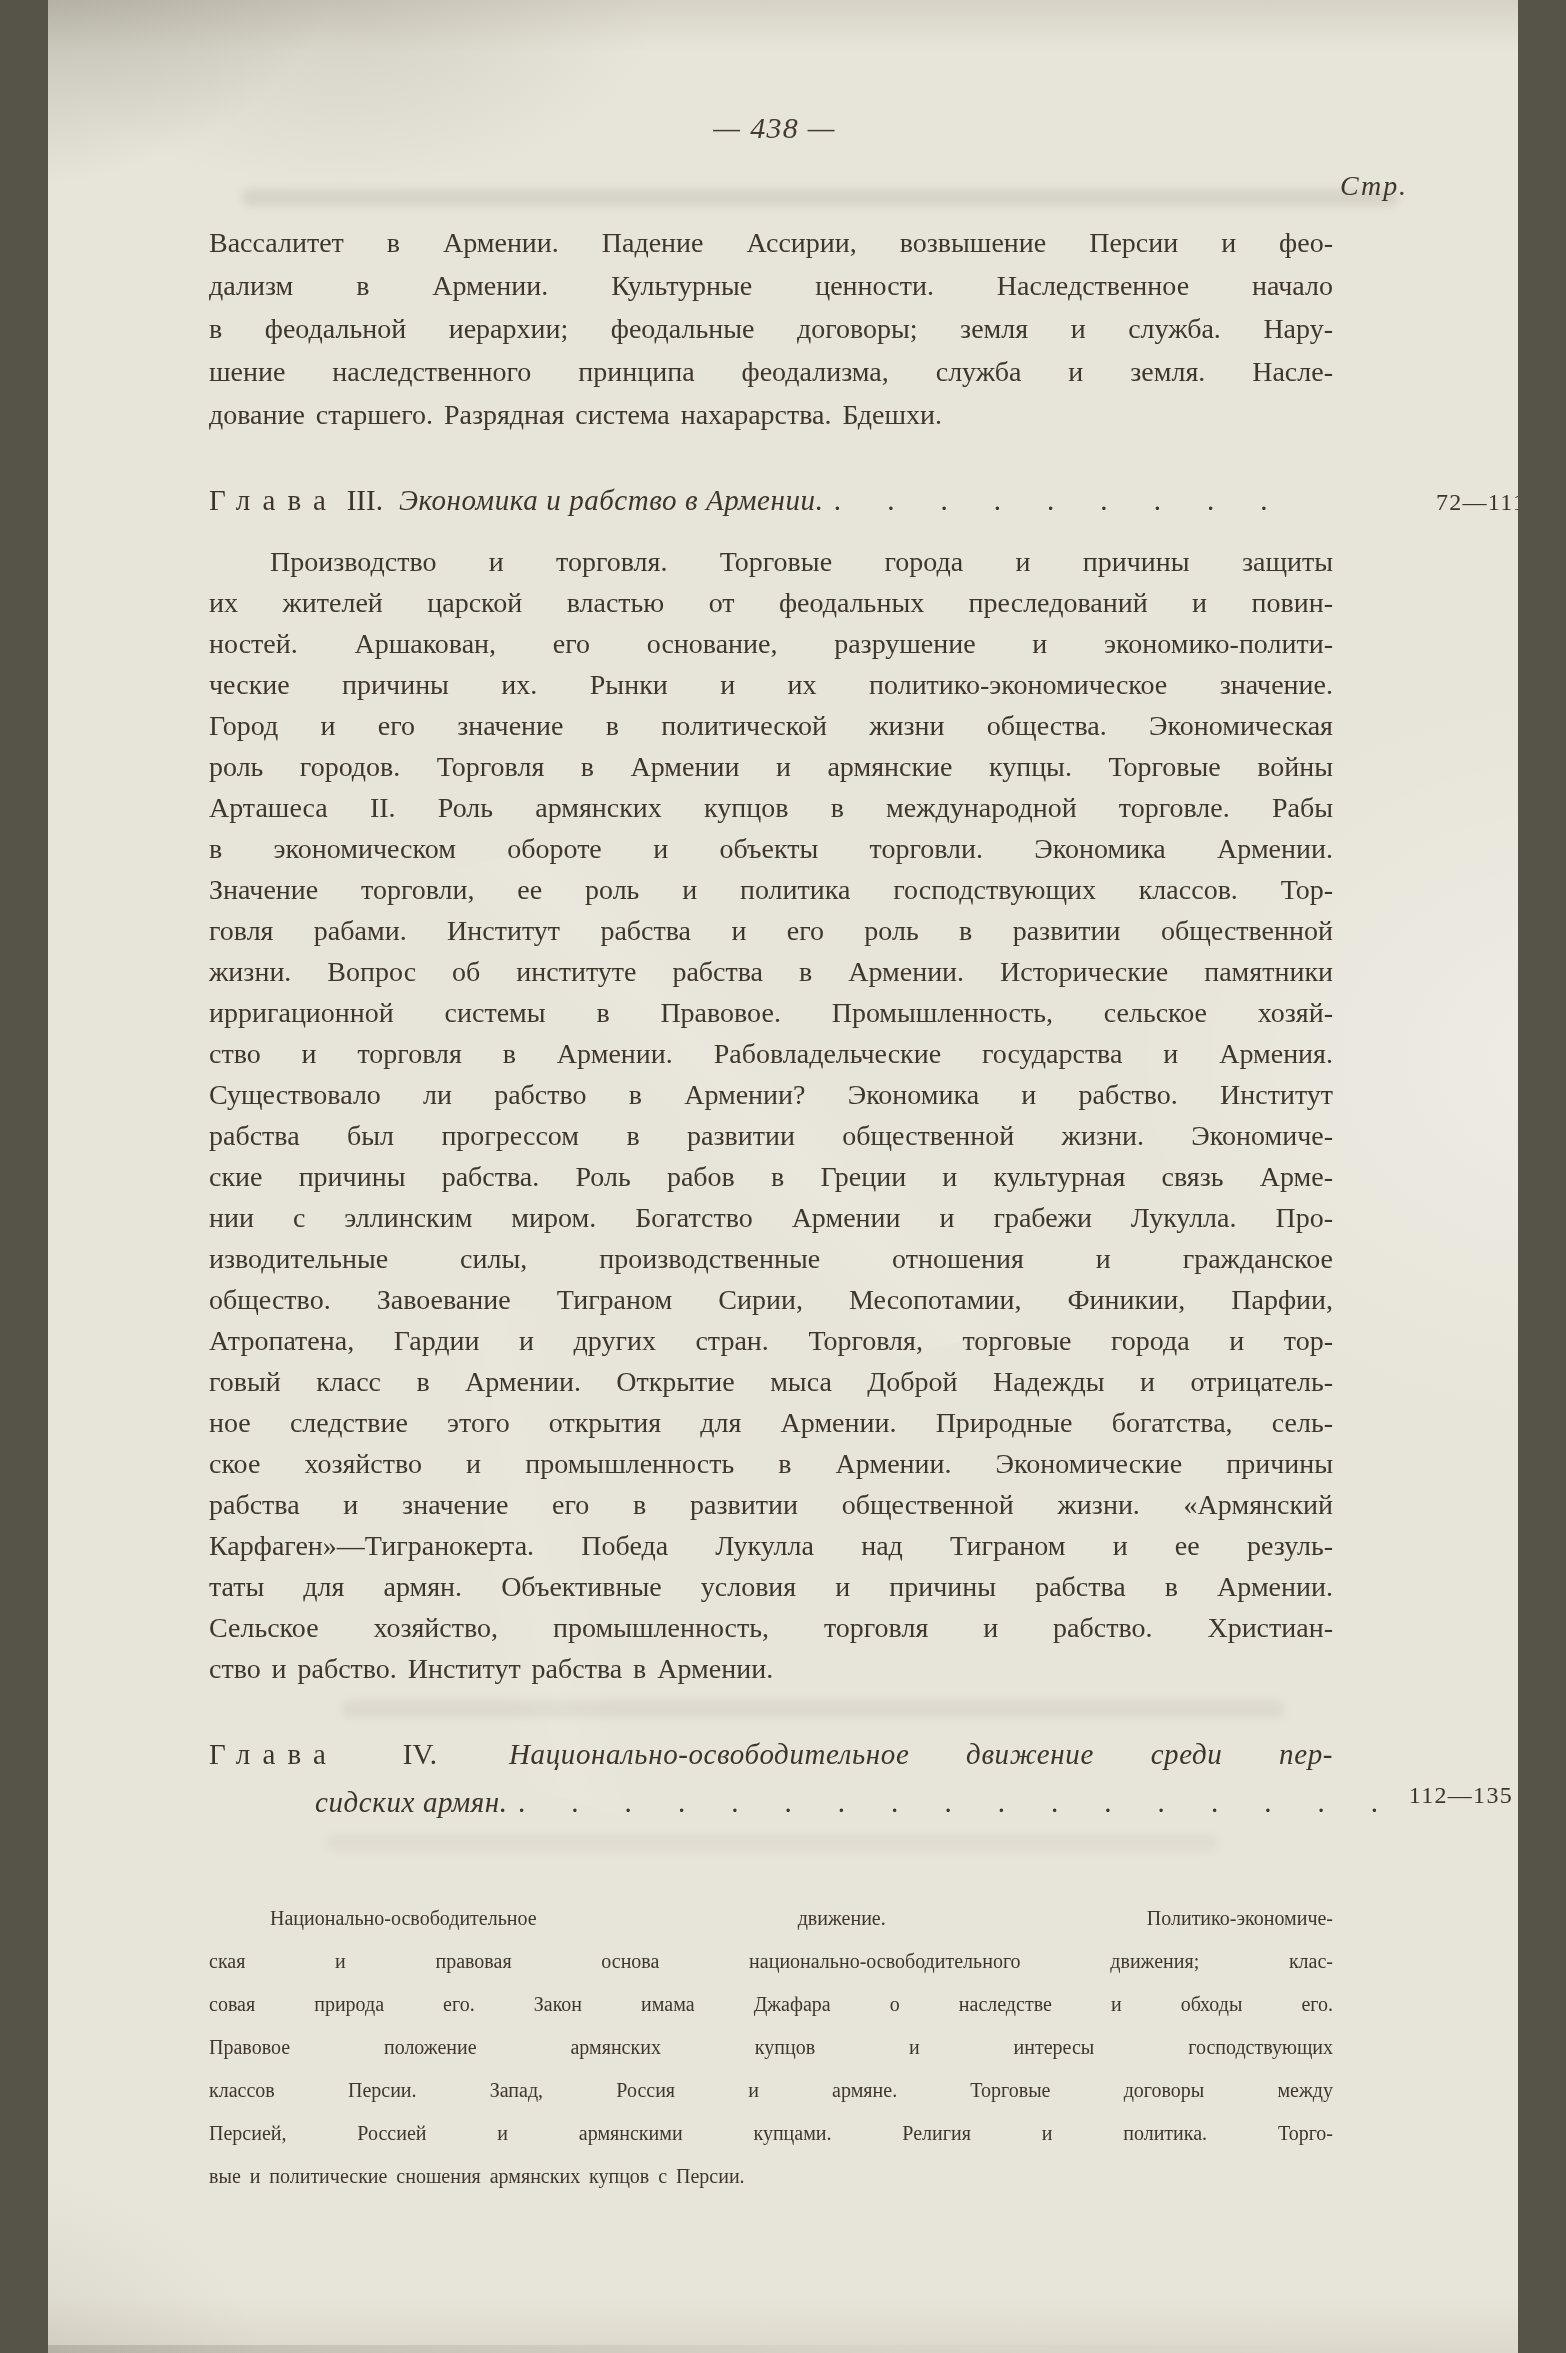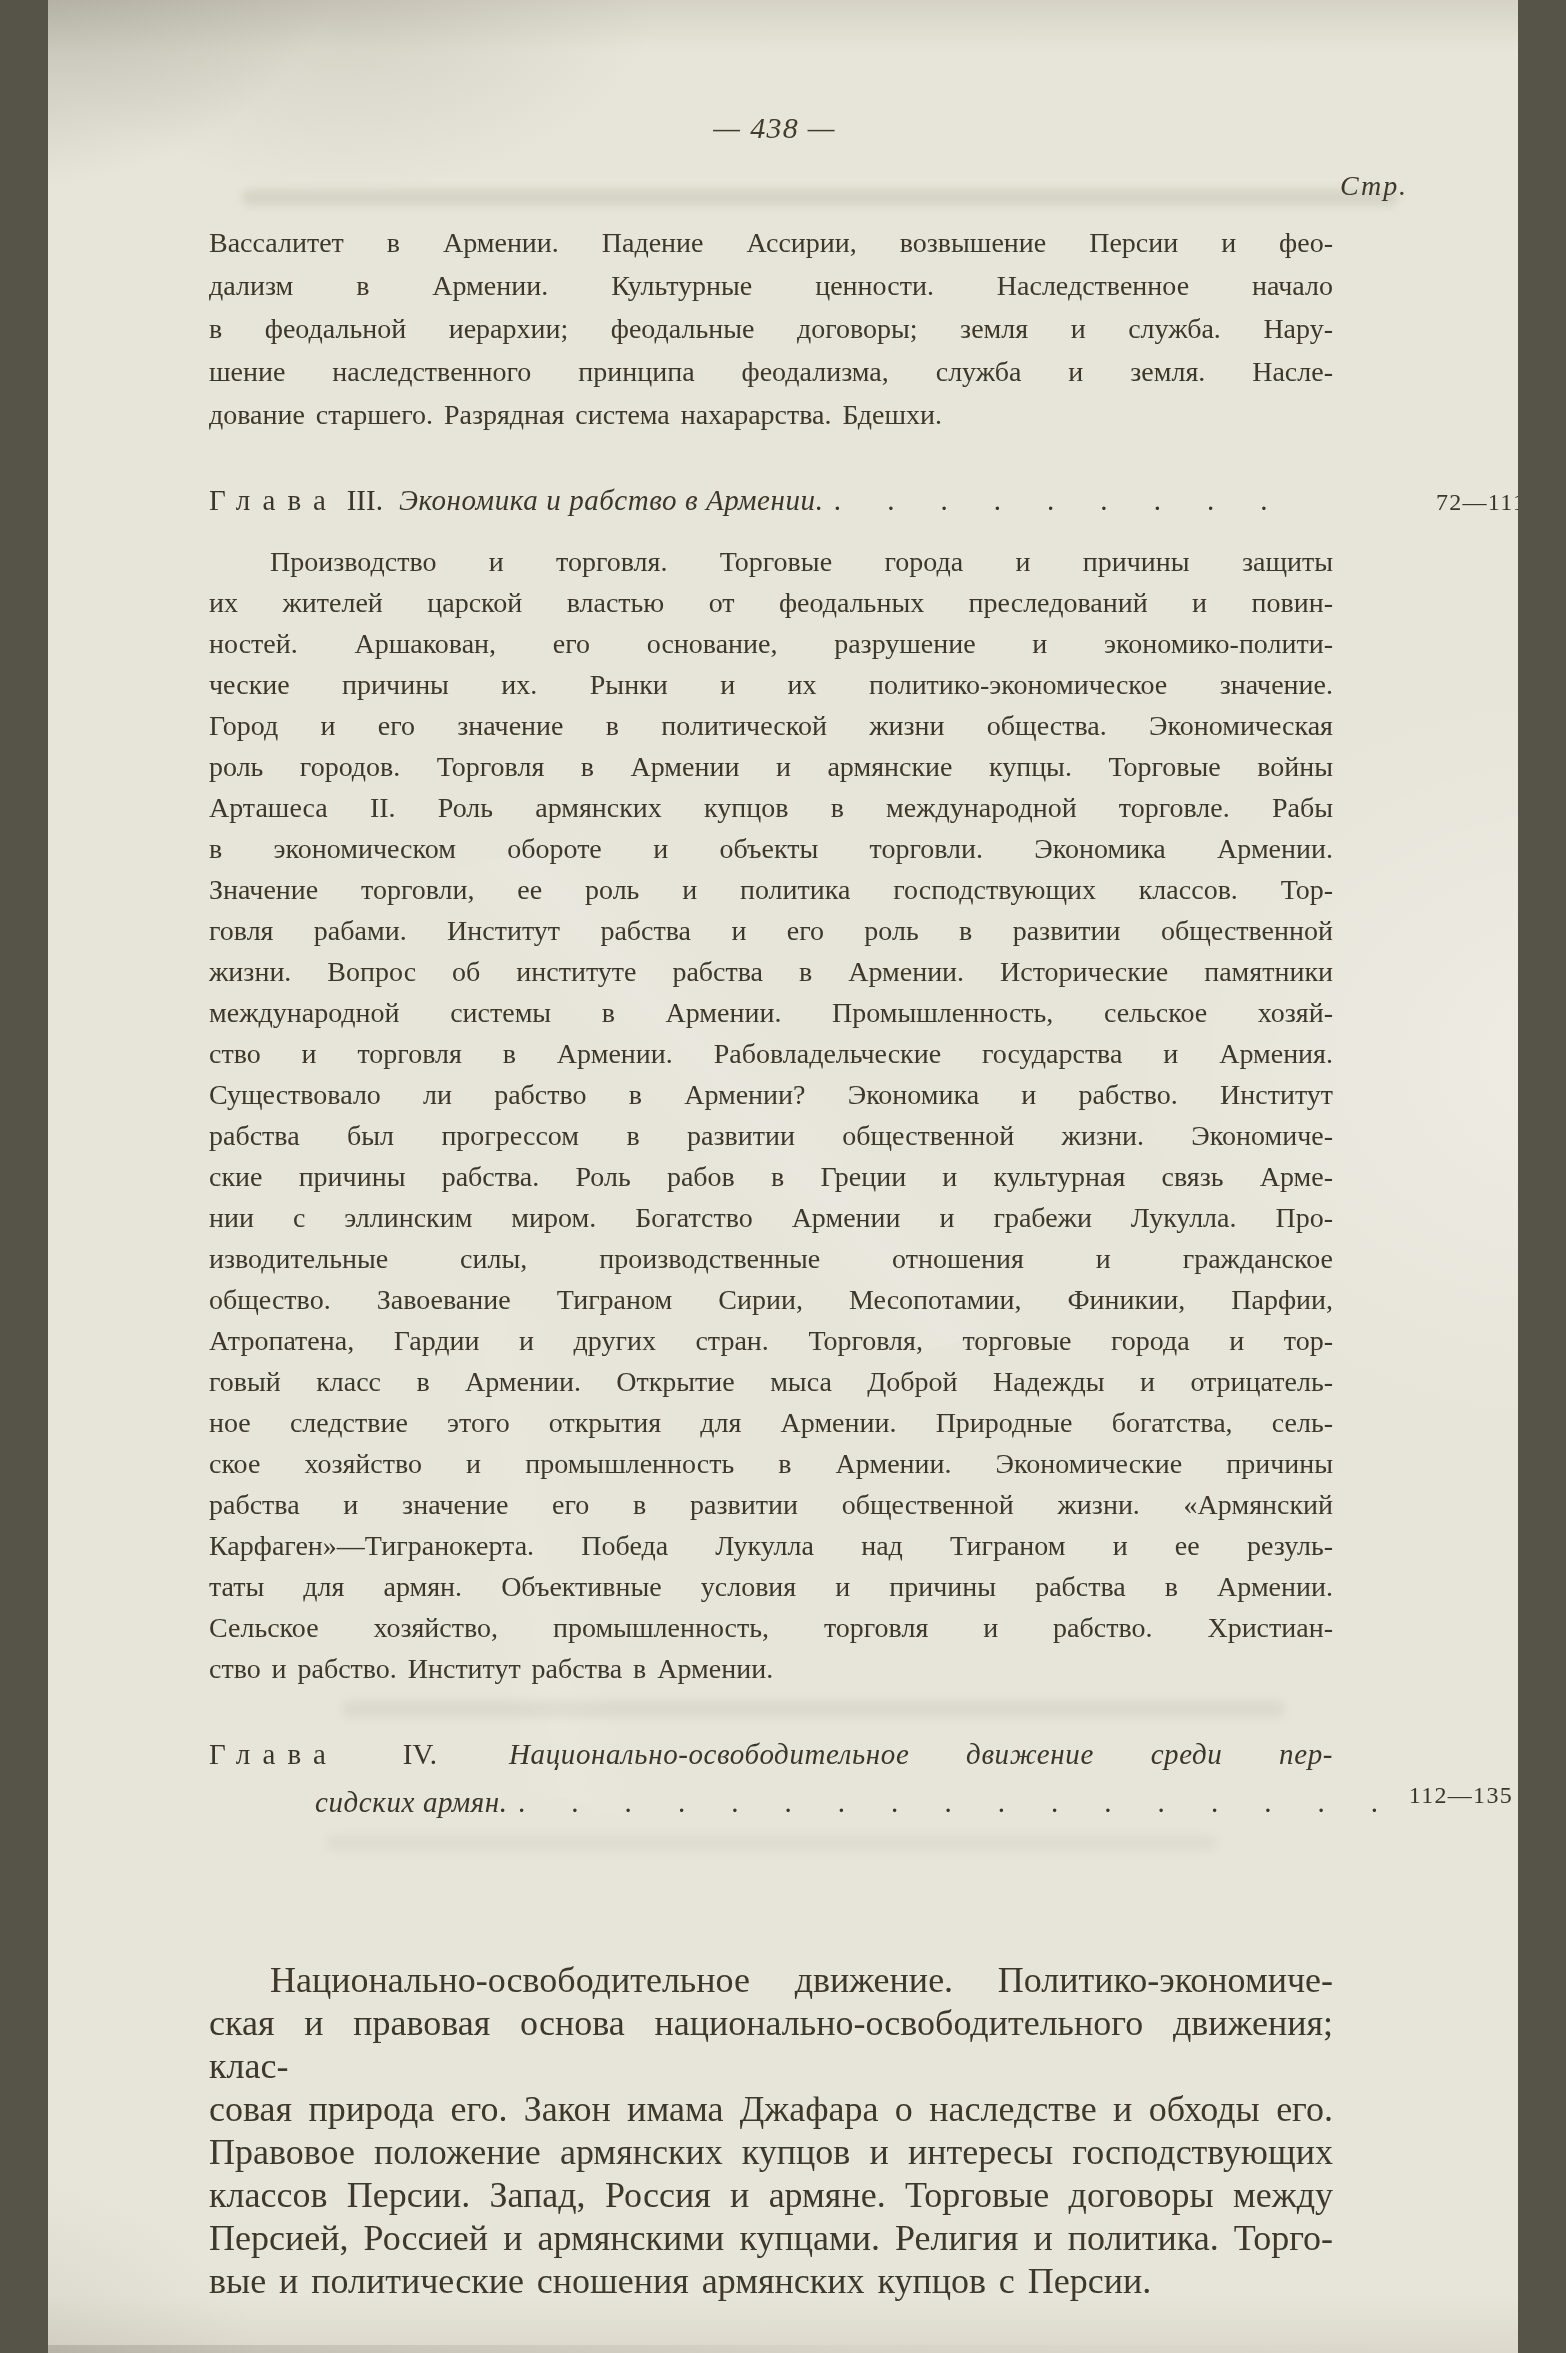--- a/index.html
+++ b/index.html
@@ -53,21 +53,21 @@
     font-size:28px;font-style:italic;letter-spacing:1.9px;
     color:#3f382a;
   }
   
   .para{position:absolute;left:161px;width:1124px;word-spacing:3.9px;}
   .tline{text-align:justify;text-align-last:justify;white-space:normal;}
   .tline-last{text-align-last:left;}
   .tline-indent{text-indent:61px;}
   .intro{top:221px;font-size:28px;line-height:43px;}
   .ch3para{top:541px;font-size:28px;line-height:41px;}
-  .ch4para{top:1959px;font-size:36px;line-height:43px;}
+  .ch4para{top:1897px;font-size:20px;line-height:43px;}
   
   .chrow{
     position:absolute;display:flex;align-items:baseline;
     font-size:29px;color:#3c352a;
   }
   .ch3row{left:161px;top:484px;width:1317px;}
   .ch4line2{left:267px;top:1786px;width:1198px;}
   .chlabel{letter-spacing:.42em;white-space:nowrap;}
   .chnum{margin-left:.30em;margin-right:.55em;white-space:nowrap;}
   .chtitle{font-style:italic;white-space:nowrap;letter-spacing:0.6px;}
@@ -120,21 +120,21 @@
       <div class="tline">их жителей царской властью от феодальных преследований и повин-</div>
       <div class="tline">ностей. Аршакован, его основание, разрушение и экономико-полити-</div>
       <div class="tline">ческие причины их. Рынки и их политико-экономическое значение.</div>
       <div class="tline">Город и его значение в политической жизни общества. Экономическая</div>
       <div class="tline">роль городов. Торговля в Армении и армянские купцы. Торговые войны</div>
       <div class="tline">Арташеса II. Роль армянских купцов в международной торговле. Рабы</div>
       <div class="tline">в экономическом обороте и объекты торговли. Экономика Армении.</div>
       <div class="tline">Значение торговли, ее роль и политика господствующих классов. Тор-</div>
       <div class="tline">говля рабами. Институт рабства и его роль в развитии общественной</div>
       <div class="tline">жизни. Вопрос об институте рабства в Армении. Исторические памятники</div>
-      <div class="tline">международной системы в Армении. Промышленность, сельское хозяй-</div>
+      <div class="tline">ирригационной системы в Правовое. Промышленность, сельское хозяй-</div>
       <div class="tline">ство и торговля в Армении. Рабовладельческие государства и Армения.</div>
       <div class="tline">Существовало ли рабство в Армении? Экономика и рабство. Институт</div>
       <div class="tline">рабства был прогрессом в развитии общественной жизни. Экономиче-</div>
       <div class="tline">ские причины рабства. Роль рабов в Греции и культурная связь Арме-</div>
       <div class="tline">нии с эллинским миром. Богатство Армении и грабежи Лукулла. Про-</div>
       <div class="tline">изводительные силы, производственные отношения и гражданское</div>
       <div class="tline">общество. Завоевание Тиграном Сирии, Месопотамии, Финикии, Парфии,</div>
       <div class="tline">Атропатена, Гардии и других стран. Торговля, торговые города и тор-</div>
       <div class="tline">говый класс в Армении. Открытие мыса Доброй Надежды и отрицатель-</div>
       <div class="tline">ное следствие этого открытия для Армении. Природные богатства, сель-</div>

